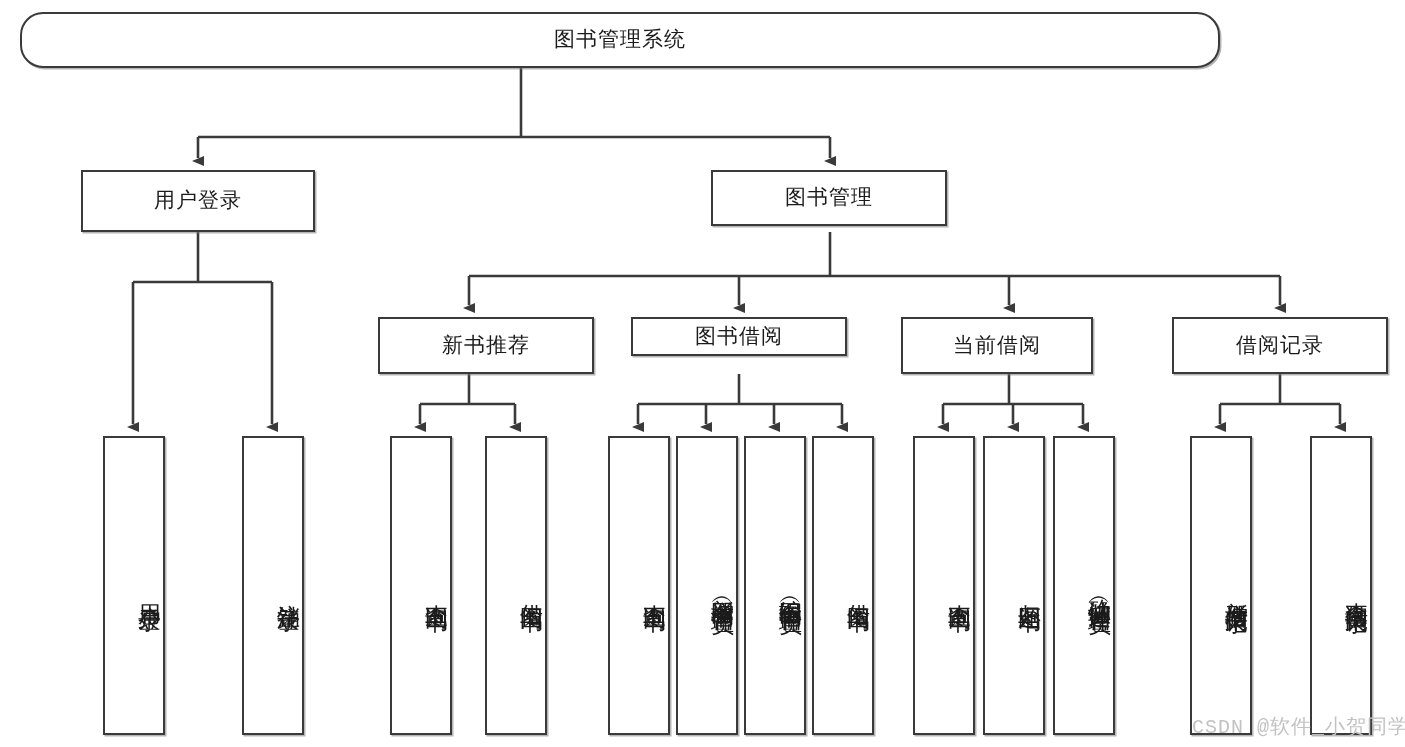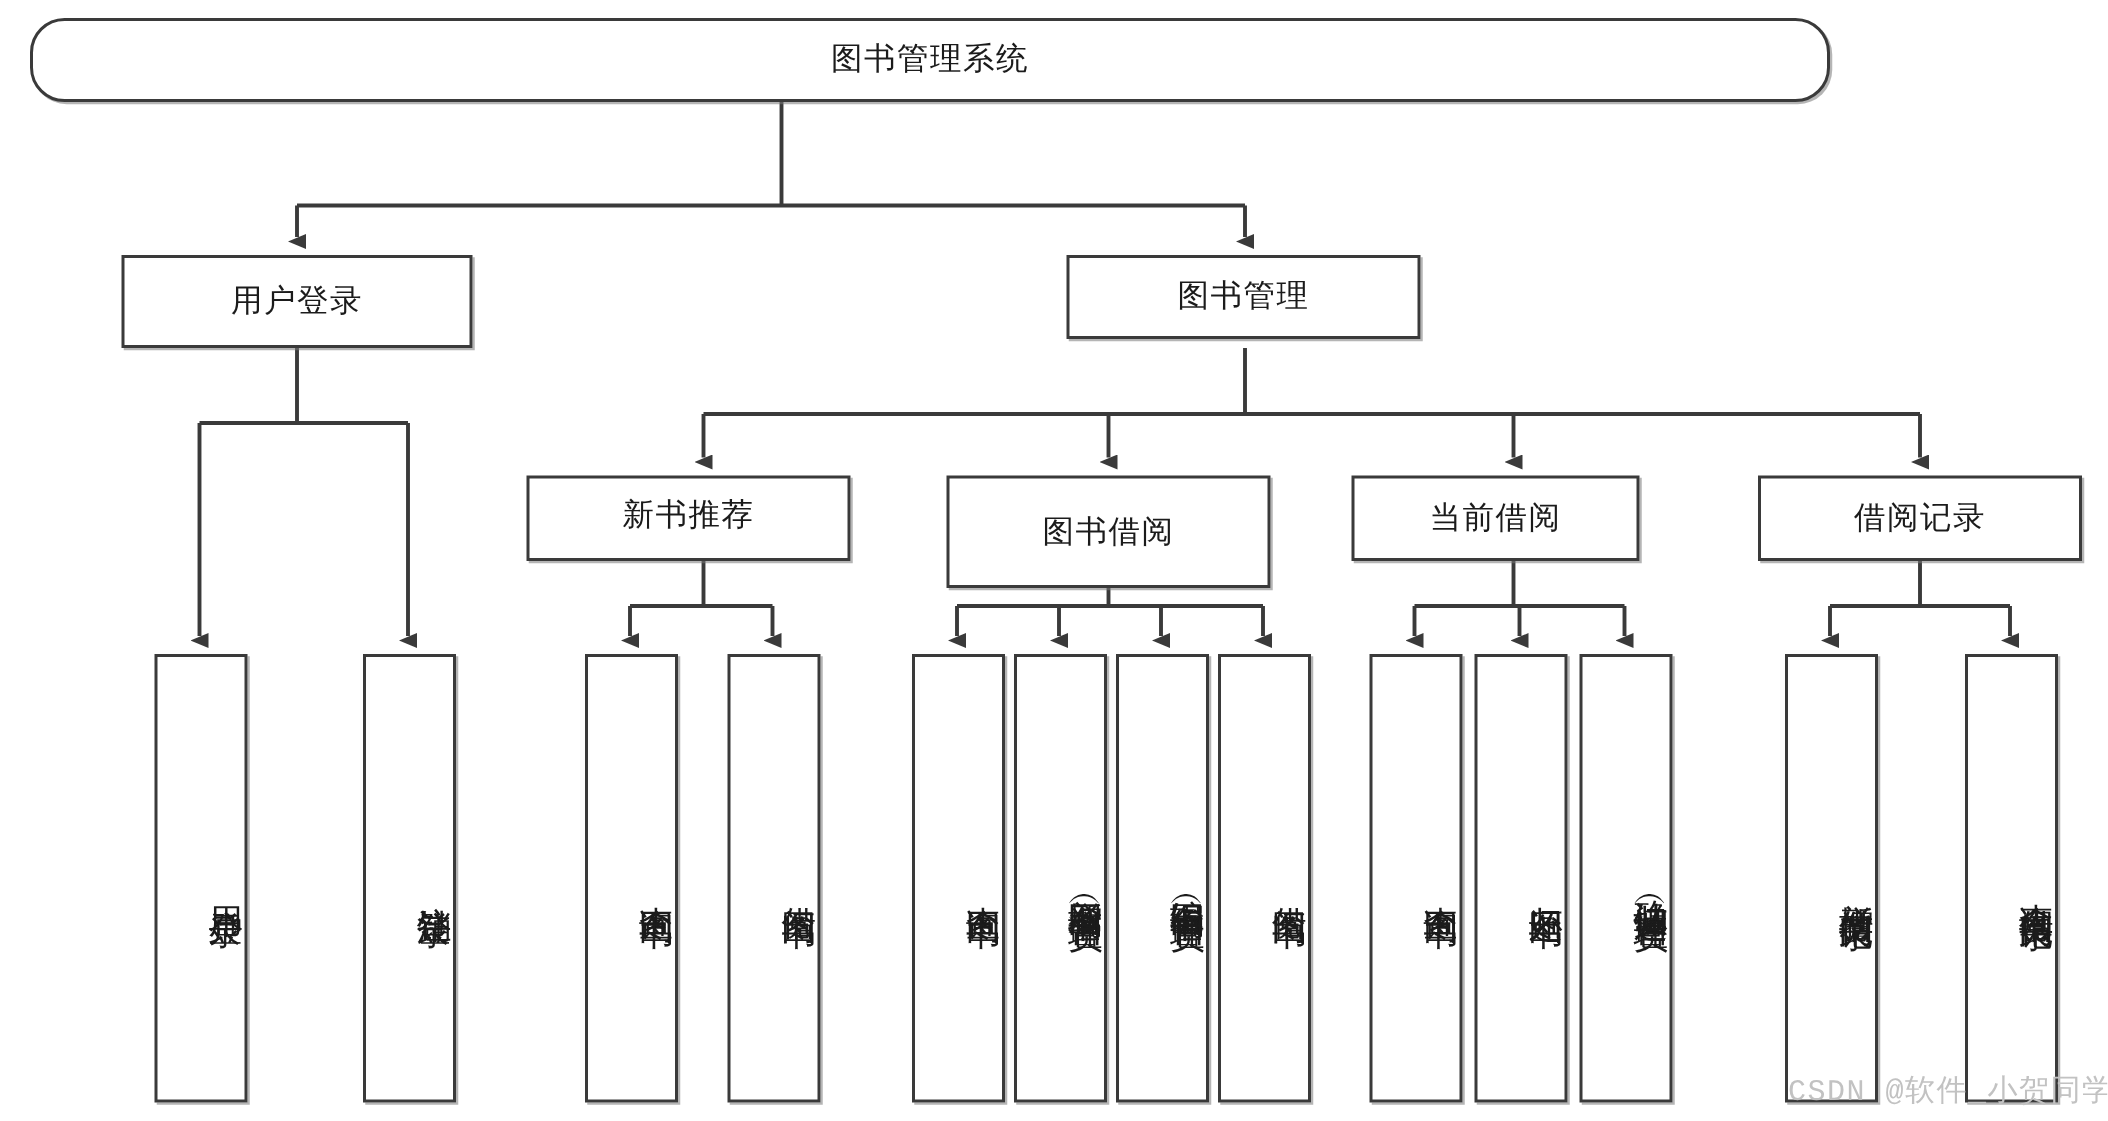--- a/index.html
+++ b/index.html
@@ -126,25 +126,25 @@
   </div>
 
   <div class="node horiz" style="left:81px; top:170px; width:234px; height:62px;">
     <span>用户登录</span>
   </div>
 
   <div class="node horiz" style="left:711px; top:170px; width:236px; height:56px;">
     <span>图书管理</span>
   </div>
 
-  <div class="node horiz" style="left:351px; top:317px; width:216px; height:57px;font-family:Liberation Mono, monospace;">
+  <div class="node horiz" style="left:378px; top:317px; width:216px; height:57px;">
     <span>新书推荐</span>
   </div>
 
-  <div class="node horiz" style="left:631px; top:317px; width:216px; height:75px;">
+  <div class="node horiz" style="left:631px; top:317px; width:216px; height:39px;">
     <span>图书借阅</span>
   </div>
 
   <div class="node horiz" style="left:901px; top:317px; width:192px; height:57px;">
     <span>当前借阅</span>
   </div>
 
   <div class="node horiz" style="left:1172px; top:317px; width:216px; height:57px;">
     <span>借阅记录</span>
   </div>

